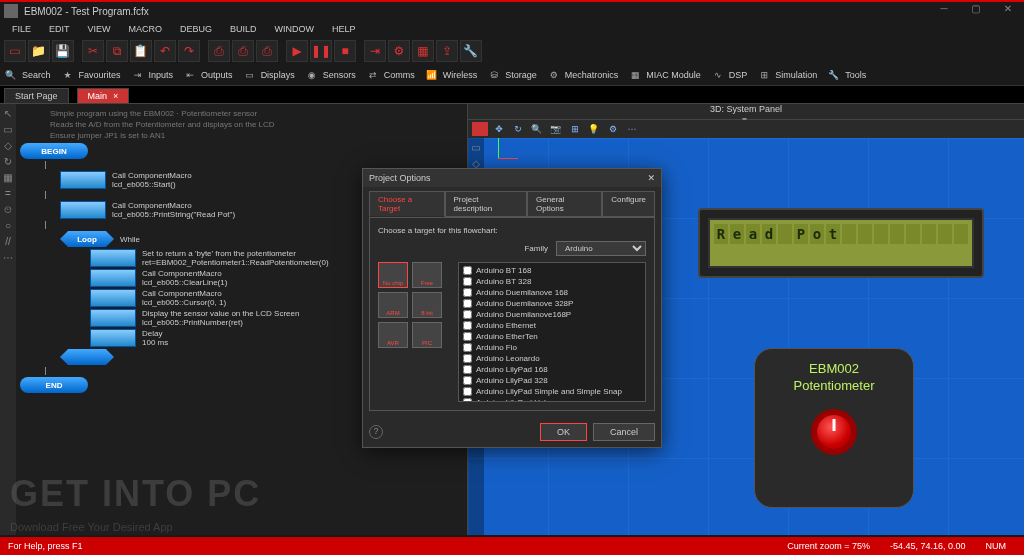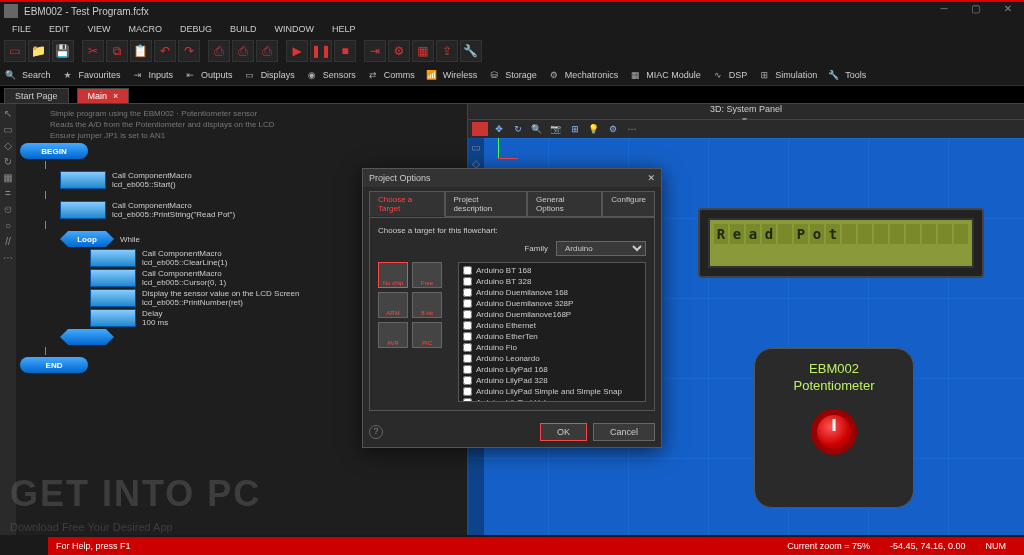--- a/index.html
+++ b/index.html
@@ -81,21 +81,21 @@
 .chip { width:30px; height:26px; background:#444; border:1px solid #666; cursor:pointer; display:flex; align-items:flex-end; justify-content:center; font-size:6px; color:#f44; padding-bottom:1px; }
 .chip.sel { border-color:#f44; }
 .devlist { flex:1; background:#1e1e1e; border:1px solid #555; height:140px; overflow-y:auto; padding:2px; margin-left:4px; }
 .devitem { display:flex; align-items:center; gap:4px; font-size:8px; color:#ccc; padding:1px 2px; cursor:pointer; }
 .devitem input { width:9px; height:9px; }
 .dlgfoot { display:flex; justify-content:flex-end; gap:6px; padding:6px; align-items:center; }
 .dlgfoot .help { margin-right:auto; width:14px; height:14px; border:1px solid #666; border-radius:50%; text-align:center; font-size:9px; color:#888; cursor:pointer; }
 .dbtn { padding:3px 16px; background:#3a3a3a; border:1px solid #666; color:#ccc; font-size:9px; cursor:pointer; }
 .dbtn.ok { border-color:#f44; }
 
-.statusbar { position:absolute; bottom:0; left:0; right:0; height:18px; background:#c00; display:flex; align-items:center; padding:0 8px; font-size:9px; color:#fff;margin-left:48px; }
+.statusbar { position:absolute; bottom:0; left:0; right:0; height:18px; background:#c00; display:flex; align-items:center; padding:0 8px; font-size:9px; color:#fff; }
 .statusbar .sp { flex:1; }
 .statusbar .seg { padding:0 10px; }
 </style>
 </head>
 <body>
 
 <div class="titlebar">
   <div class="icon"></div>
   <div class="title">EBM002 - Test Program.fcfx</div>
   <div class="winbtns">
@@ -248,20 +248,27 @@
       <div class="fline"></div>
       <div class="fnode indent1">
           <div class="fshape hex">
             <span>Loop</span>
           </div>
           <div class="flabel">While</div>
         </div>
       <div class="fnode indent2">
           <div class="fbox"></div>
           <div>
+            <div class="flabel">Set to return a 'byte' from the potentiometer</div>
+            <div class="flabel">ret=EBM002_Potentiometer1::ReadPotentiometer(0)</div>
+          </div>
+        </div>
+      <div class="fnode indent2">
+          <div class="fbox"></div>
+          <div>
             <div class="flabel">Call ComponentMacro</div>
             <div class="flabel">lcd_eb005::ClearLine(1)</div>
           </div>
         </div>
       <div class="fnode indent2">
           <div class="fbox"></div>
           <div>
             <div class="flabel">Call ComponentMacro</div>
             <div class="flabel">lcd_eb005::Cursor(0, 1)</div>
           </div>

